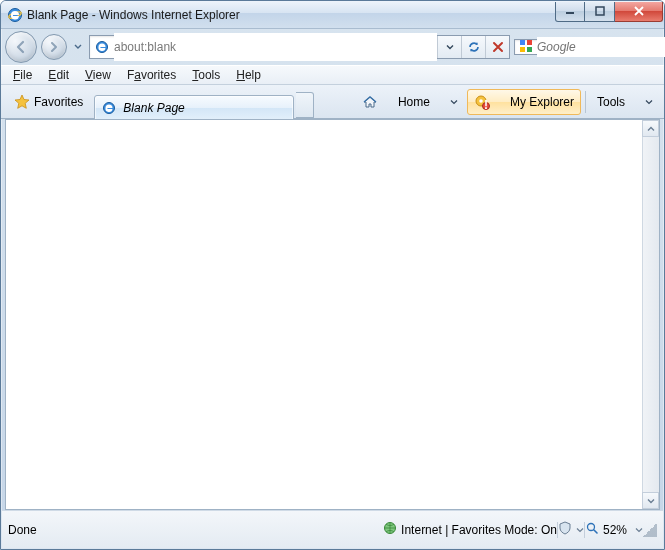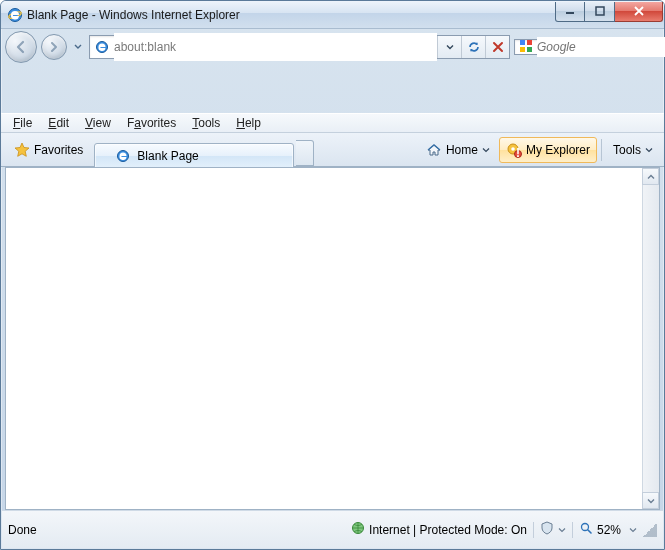--- a/index.html
+++ b/index.html
@@ -86,21 +86,20 @@
     flex:1; border:none; outline:none; font-style: italic; color:#888; height:20px;
   }
   
   .menubar {
     height: 20px;
     background: linear-gradient(to bottom,#f6f9fc,#e9eff6);
     border-top: 1px solid #fff;
     border-bottom: 1px solid #c4d0dd;
     display: flex; align-items: center;
     padding: 0 4px;
-    margin-top: 48px;
   }
   .menuitem { padding: 1px 8px; color:#222; }
   .menuitem .ul { text-decoration: underline; }
   
   .cmdbar {
     height: 34px;
     background: linear-gradient(to bottom,#ecf2f9,#dbe5f0);
     border-bottom: 1px solid #9fb2c5;
     display:flex; align-items:center;
     padding: 0 4px;
@@ -112,39 +111,40 @@
     display:flex; align-items:center; gap:4px;
     border: 1px solid transparent;
     border-radius: 3px;
   }
   .staricon { width:16px; height:16px; }
   .tab {
     height: 26px;
     border: 1px solid #9fb2c5;
     border-radius: 3px 3px 0 0;
     display:flex; align-items:center;
-    padding: 0 20px; gap:6px;
+    padding: 0 6px; gap:6px;
     background: linear-gradient(to bottom, #f7fbff 0%, #e7f1fb 49%, #d3e6f7 50%, #e3f0fb 100%);
     min-width: 200px;
     margin-top: 12px;
     box-shadow: inset 0 0 0 1px rgba(255,255,255,0.6);
+    font-style: italic;
   }
   .tab .tabicon { width:16px; height:16px; }
   .newtabbtn {
     width: 18px; height: 26px; margin-top:6px;
     border:1px solid #9fb2c5;
     border-left:none;
     border-radius: 0 3px 0 0;
     background: linear-gradient(to bottom,#f0f5fa,#dde7f1);
   }
   .cmdspacer { flex:1; }
   .toolbtn {
     height: 26px;
     padding: 0 6px;
-    display:flex; align-items:center; gap:4px;
+    display:flex; align-items:center; gap:20px;
     border: 1px solid transparent;
     border-radius:3px;
   }
   .toolbtn.active {
     border: 1px solid #f0b95a;
     background: linear-gradient(to bottom,#fff8e8 0%, #ffedc4 49%, #ffe19e 50%, #ffefc9 100%);
   }
   .sep { width:1px; height:22px; background:#b7c5d4; margin:0 2px; }
   .ticon { width:16px; height:16px; }
   .drop { width:8px; display:flex; align-items:center; justify-content:center; }
@@ -170,21 +170,20 @@
   }
   .content .scrollup { top:0; }
   .content .scrolldown { bottom:0; }
   
   .statusbar {
     height: 38px;
     background: linear-gradient(to bottom,#f3f6fa,#e4ebf2);
     border-top:1px solid #cfdae6;
     display:flex; align-items:center;
     padding: 16px 6px;
-    gap:6px;
     margin: 0 1px 1px 1px;
   }
   .statusbar .panel { display:flex; align-items:center; gap:4px; height:100%; }
   .statusbar .divider { width:1px; height:16px; background:#c3cedb; }
   .grip {
     width:14px; height:14px;
     background:
       linear-gradient(135deg, transparent 50%, rgba(120,140,160,0.5) 50%);
   }
 </style>
@@ -368,21 +367,21 @@
       <span>Done</span>
     </div>
     <div style="flex:1"></div>
     <div class="panel">
       <span>
         <svg width="14" height="14" viewBox="0 0 14 14">
           <circle cx="7" cy="7" r="5.5" fill="#7fc77f" stroke="#3a8a3a"></circle>
           <path d="M1.5 7h11M7 1.5v11M3 3c2 2 6 2 8 0M3 11c2-2 6-2 8 0" stroke="#3a8a3a" stroke-width="0.8" fill="none"></path>
         </svg>
       </span>
-      <span>Internet | Protected Mode: On</span>
+      <span>Internet | Favorites Mode: On</span>
     </div>
     <div class="divider"></div>
     <div class="panel">
       <span>
         <svg width="14" height="14" viewBox="0 0 14 14">
           <path d="M7 1l5 2v4c0 3-2.5 5-5 6-2.5-1-5-3-5-6V3z" fill="#d8e4ef" stroke="#6a7e93" stroke-width="1"></path>
         </svg>
       </span>
       <svg width="8" height="8">
           <path d="M1 2.5l3 3 3-3" fill="none" stroke="#6a7e93" stroke-width="1.2"></path>

